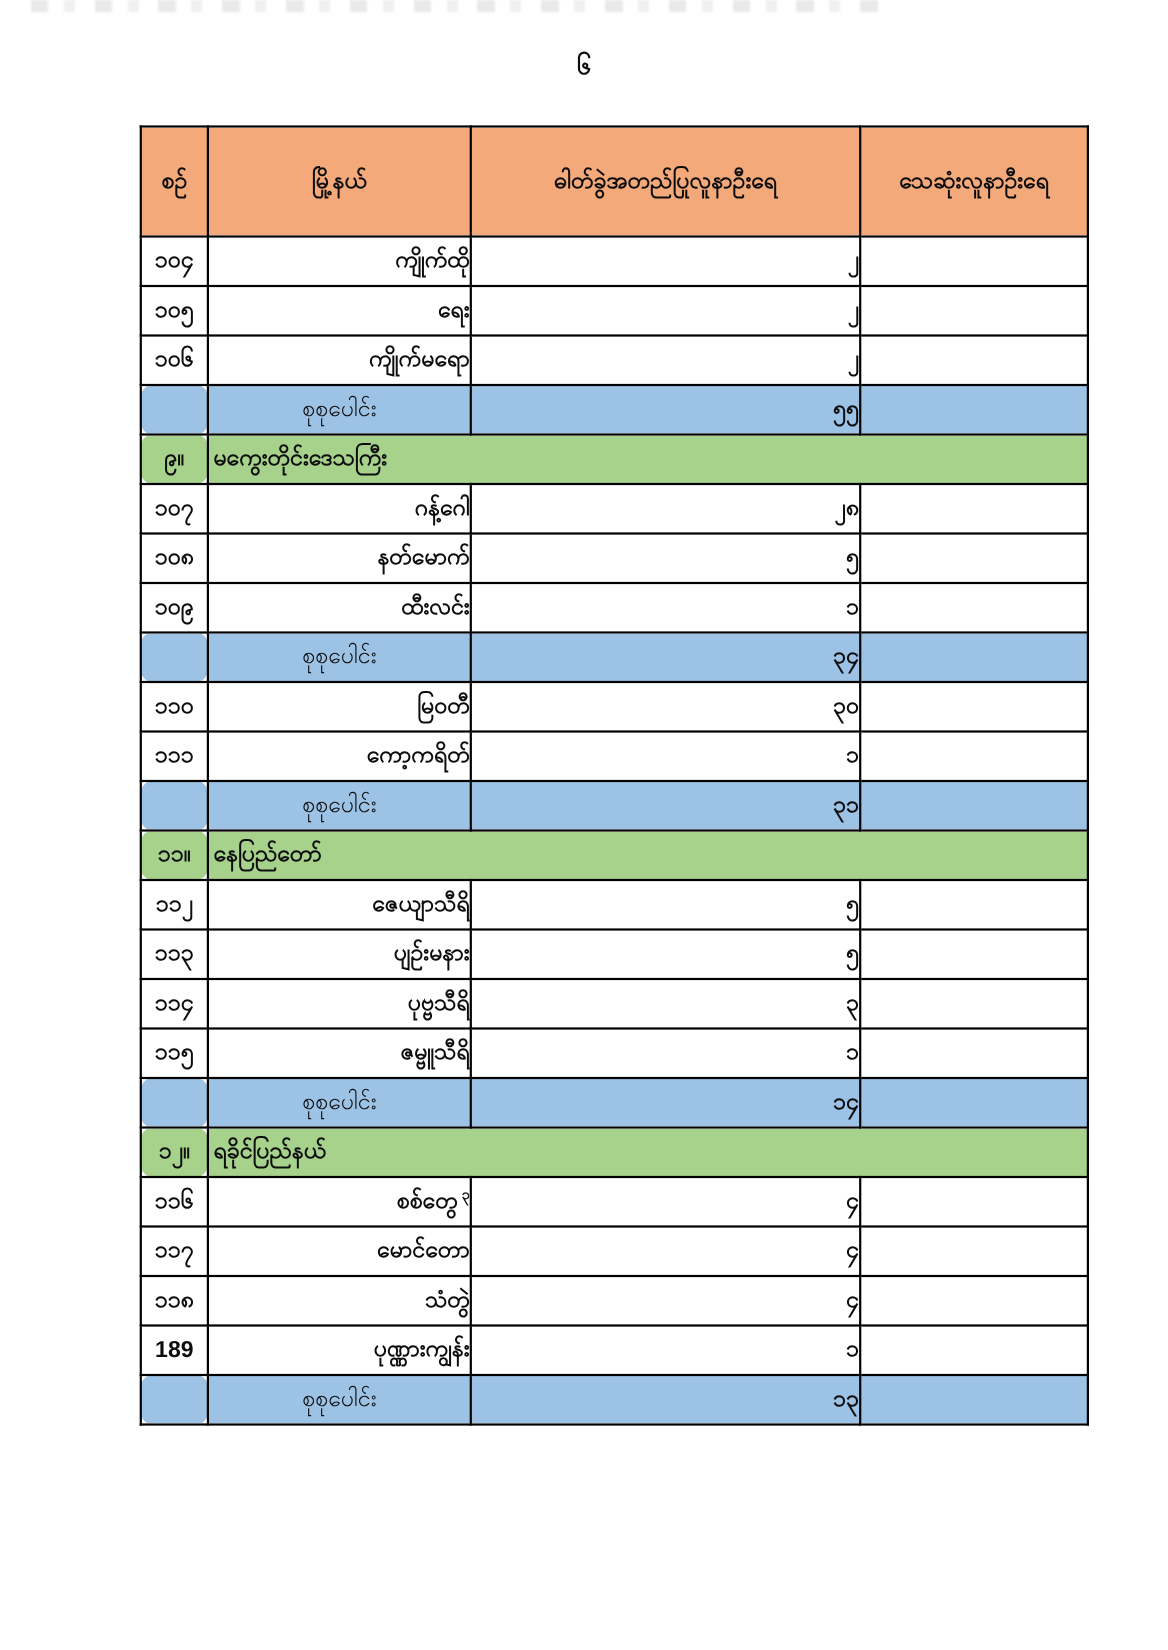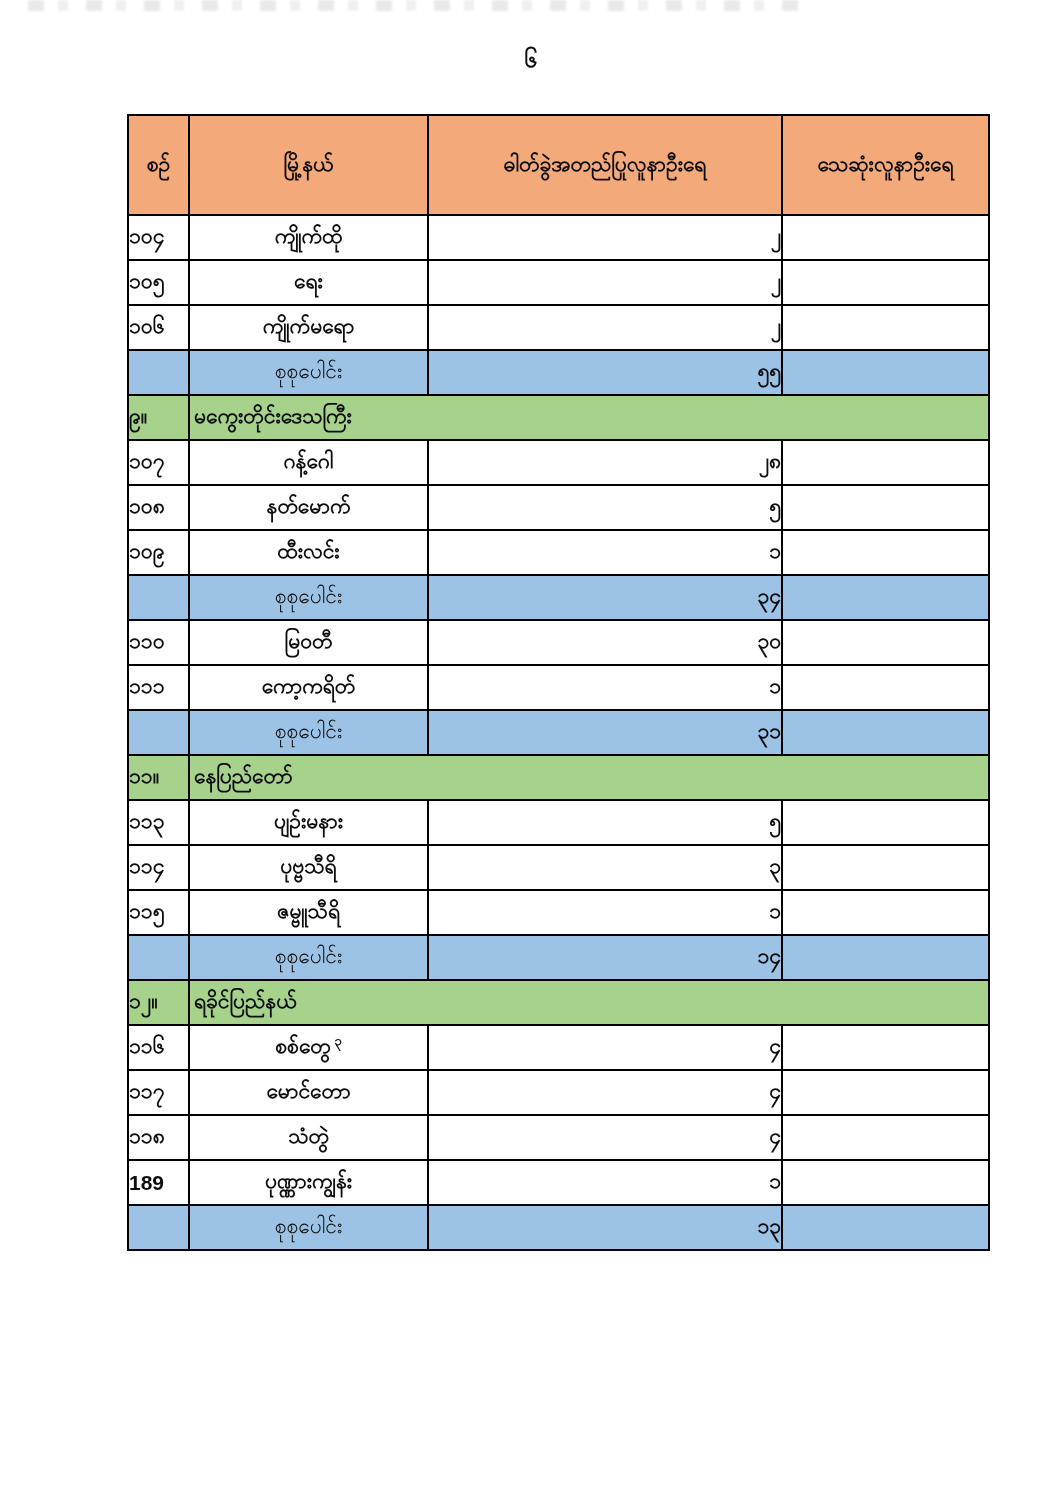--- a/index.html
+++ b/index.html
@@ -46,22 +46,22 @@
   thead th {
     height: 98px;
     background: var(--header-bg);
     font-weight: 700;
     text-align: center;
   }
   tbody td { height: 43px; }
   tr.row-data td { background: #ffffff; }
   tr.row-total td { background: var(--total-bg); }
   tr.row-region td { background: var(--region-bg); }
-  .cell-serial { font-weight: 600; }
-  .cell-township { text-align: center; padding-left: 10px; font-weight: 600; margin-top: 19px; }
+  .cell-serial { text-align: center; font-weight: 600; border-radius: 11px; }
+  .cell-township { text-align: right; padding-left: 10px; font-weight: 600; margin-top: 19px; }
   .cell-confirmed { text-align: right; padding-right: 24px; font-weight: 600; }
   .cell-deaths { text-align: right; padding-right: 24px; font-weight: 600; }
   tr.row-total .cell-total-label { text-align: center; font-weight: 400; }
   tr.row-total .cell-confirmed { font-weight: 700; }
   tr.row-region .cell-serial { font-weight: 700; }
   tr.row-region .cell-region-name {
     text-align: left; padding-left: 4px; font-weight: 700;
   }
   sup.footnote { font-size: 13px; font-weight: 600; }
 </style>
@@ -158,20 +158,26 @@
           <td class="cell-serial"></td>
           <td class="cell-total-label">စုစုပေါင်း</td>
           <td class="cell-confirmed">၃၁</td>
           <td class="cell-deaths"></td>
         </tr>
         <tr class="row-region">
           <td class="cell-serial">၁၁။</td>
           <td class="cell-region-name" colspan="3">နေပြည်တော်</td>
         </tr>
         <tr class="row-data">
+          <td class="cell-serial">၁၁၂</td>
+          <td class="cell-township"><span>ဇေယျာသီရိ</span></td>
+          <td class="cell-confirmed">၅</td>
+          <td class="cell-deaths"></td>
+        </tr>
+        <tr class="row-data">
           <td class="cell-serial">၁၁၃</td>
           <td class="cell-township"><span>ပျဉ်းမနား</span></td>
           <td class="cell-confirmed">၅</td>
           <td class="cell-deaths"></td>
         </tr>
         <tr class="row-data">
           <td class="cell-serial">၁၁၄</td>
           <td class="cell-township"><span>ပုဗ္ဗသီရိ</span></td>
           <td class="cell-confirmed">၃</td>
           <td class="cell-deaths"></td>

